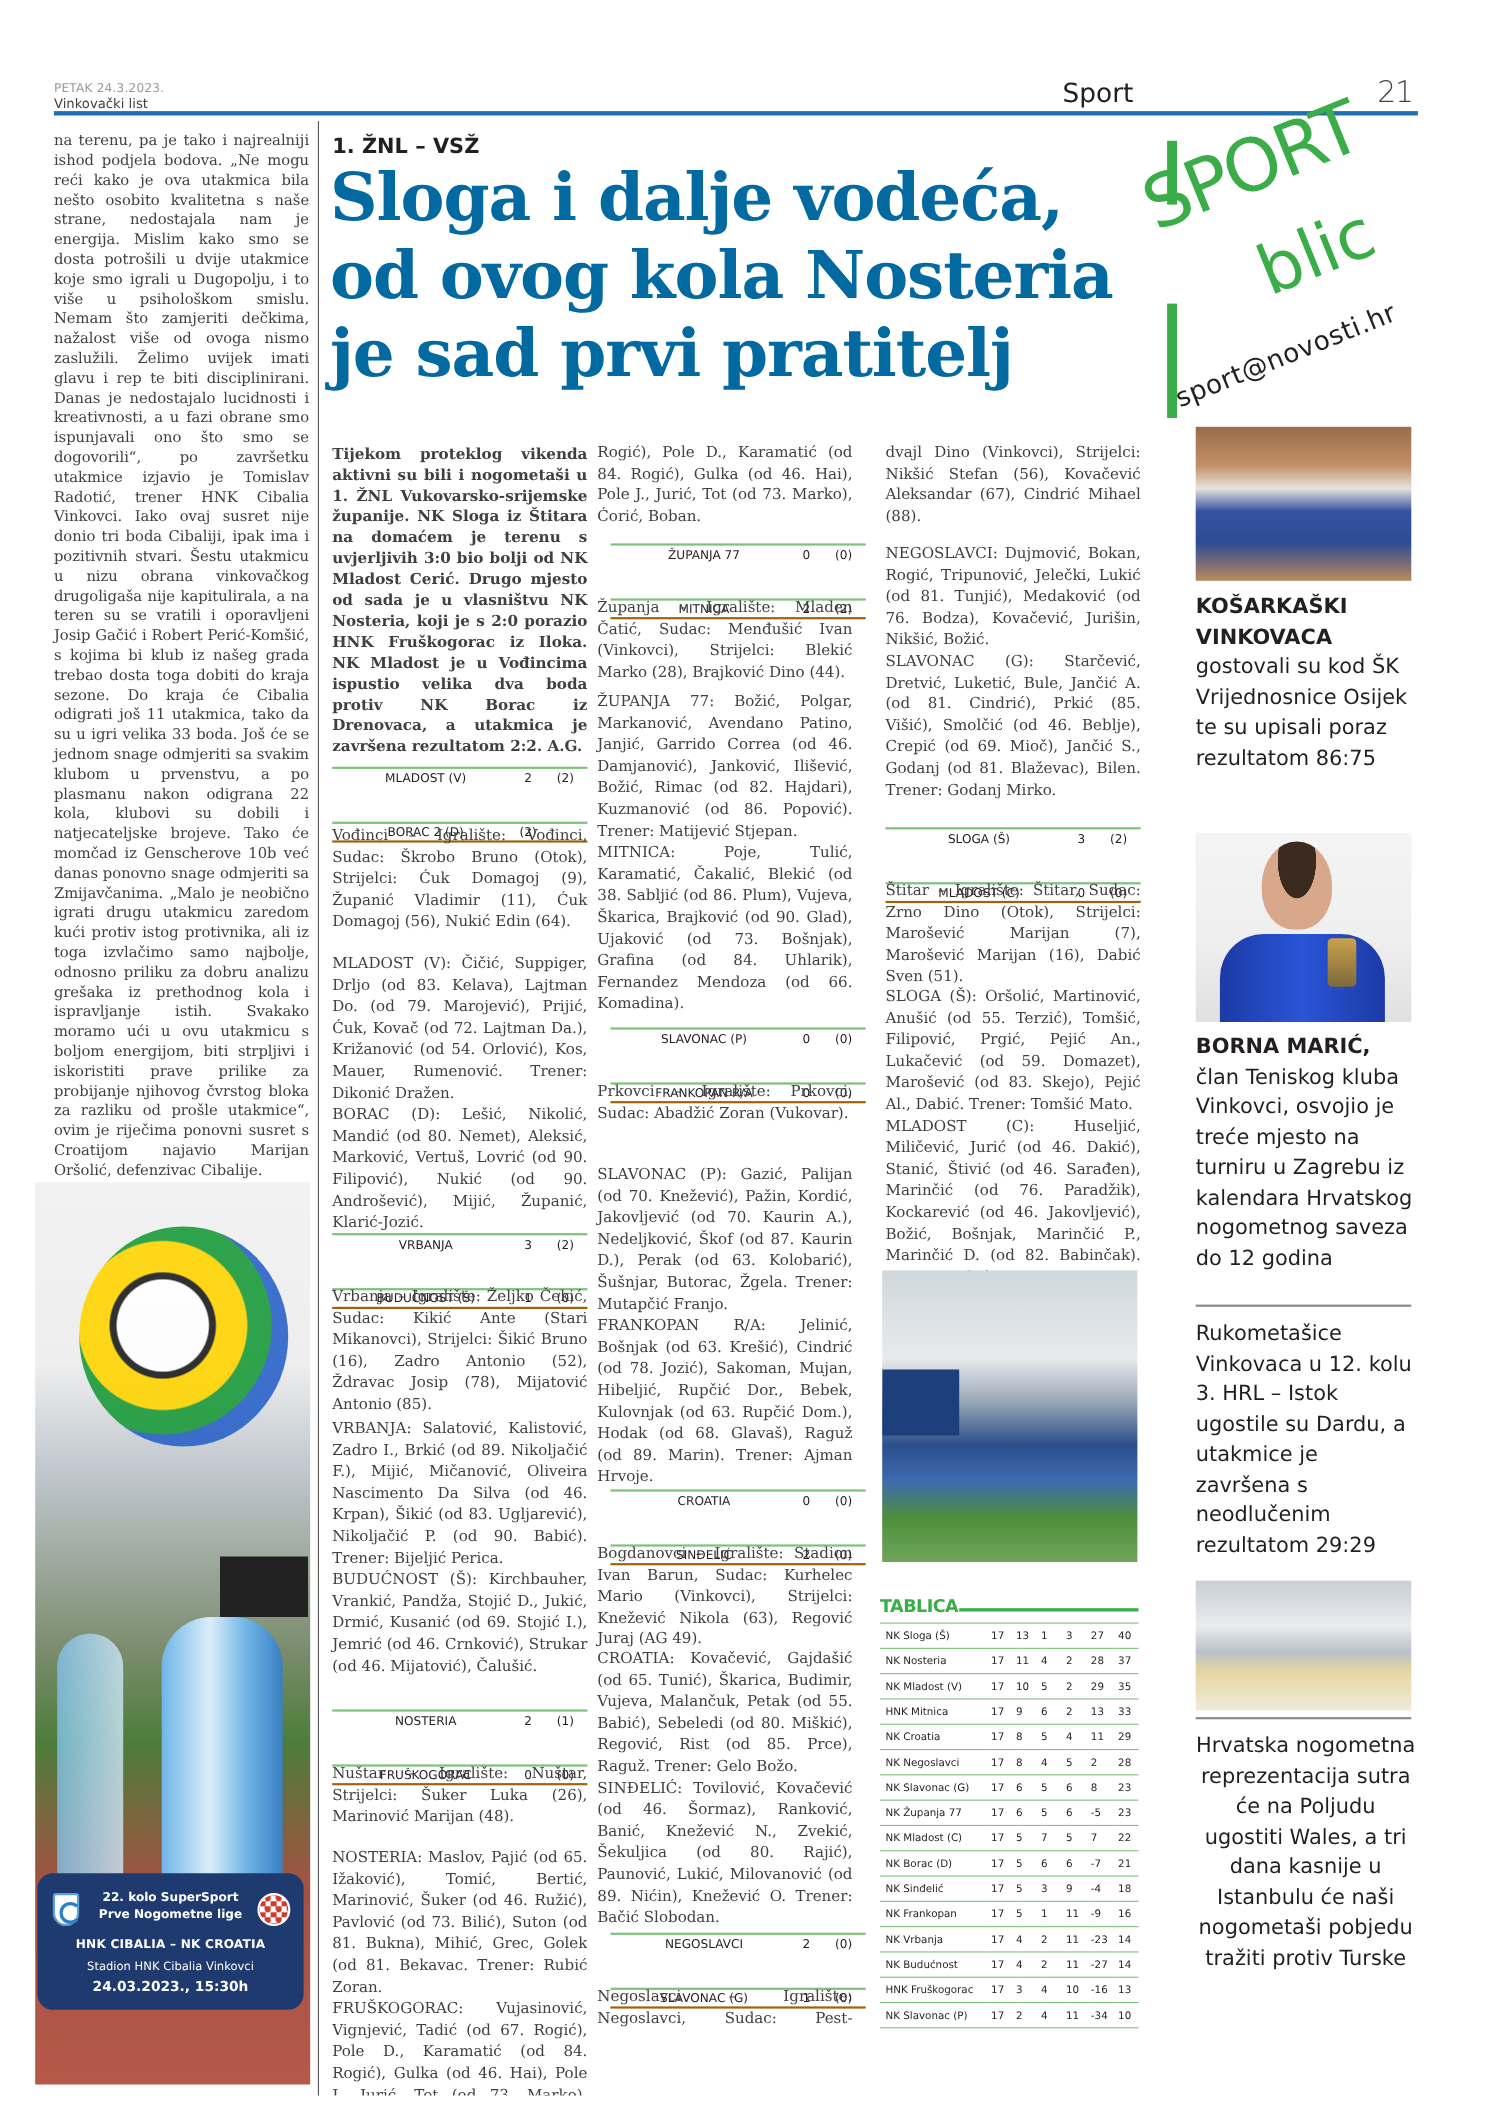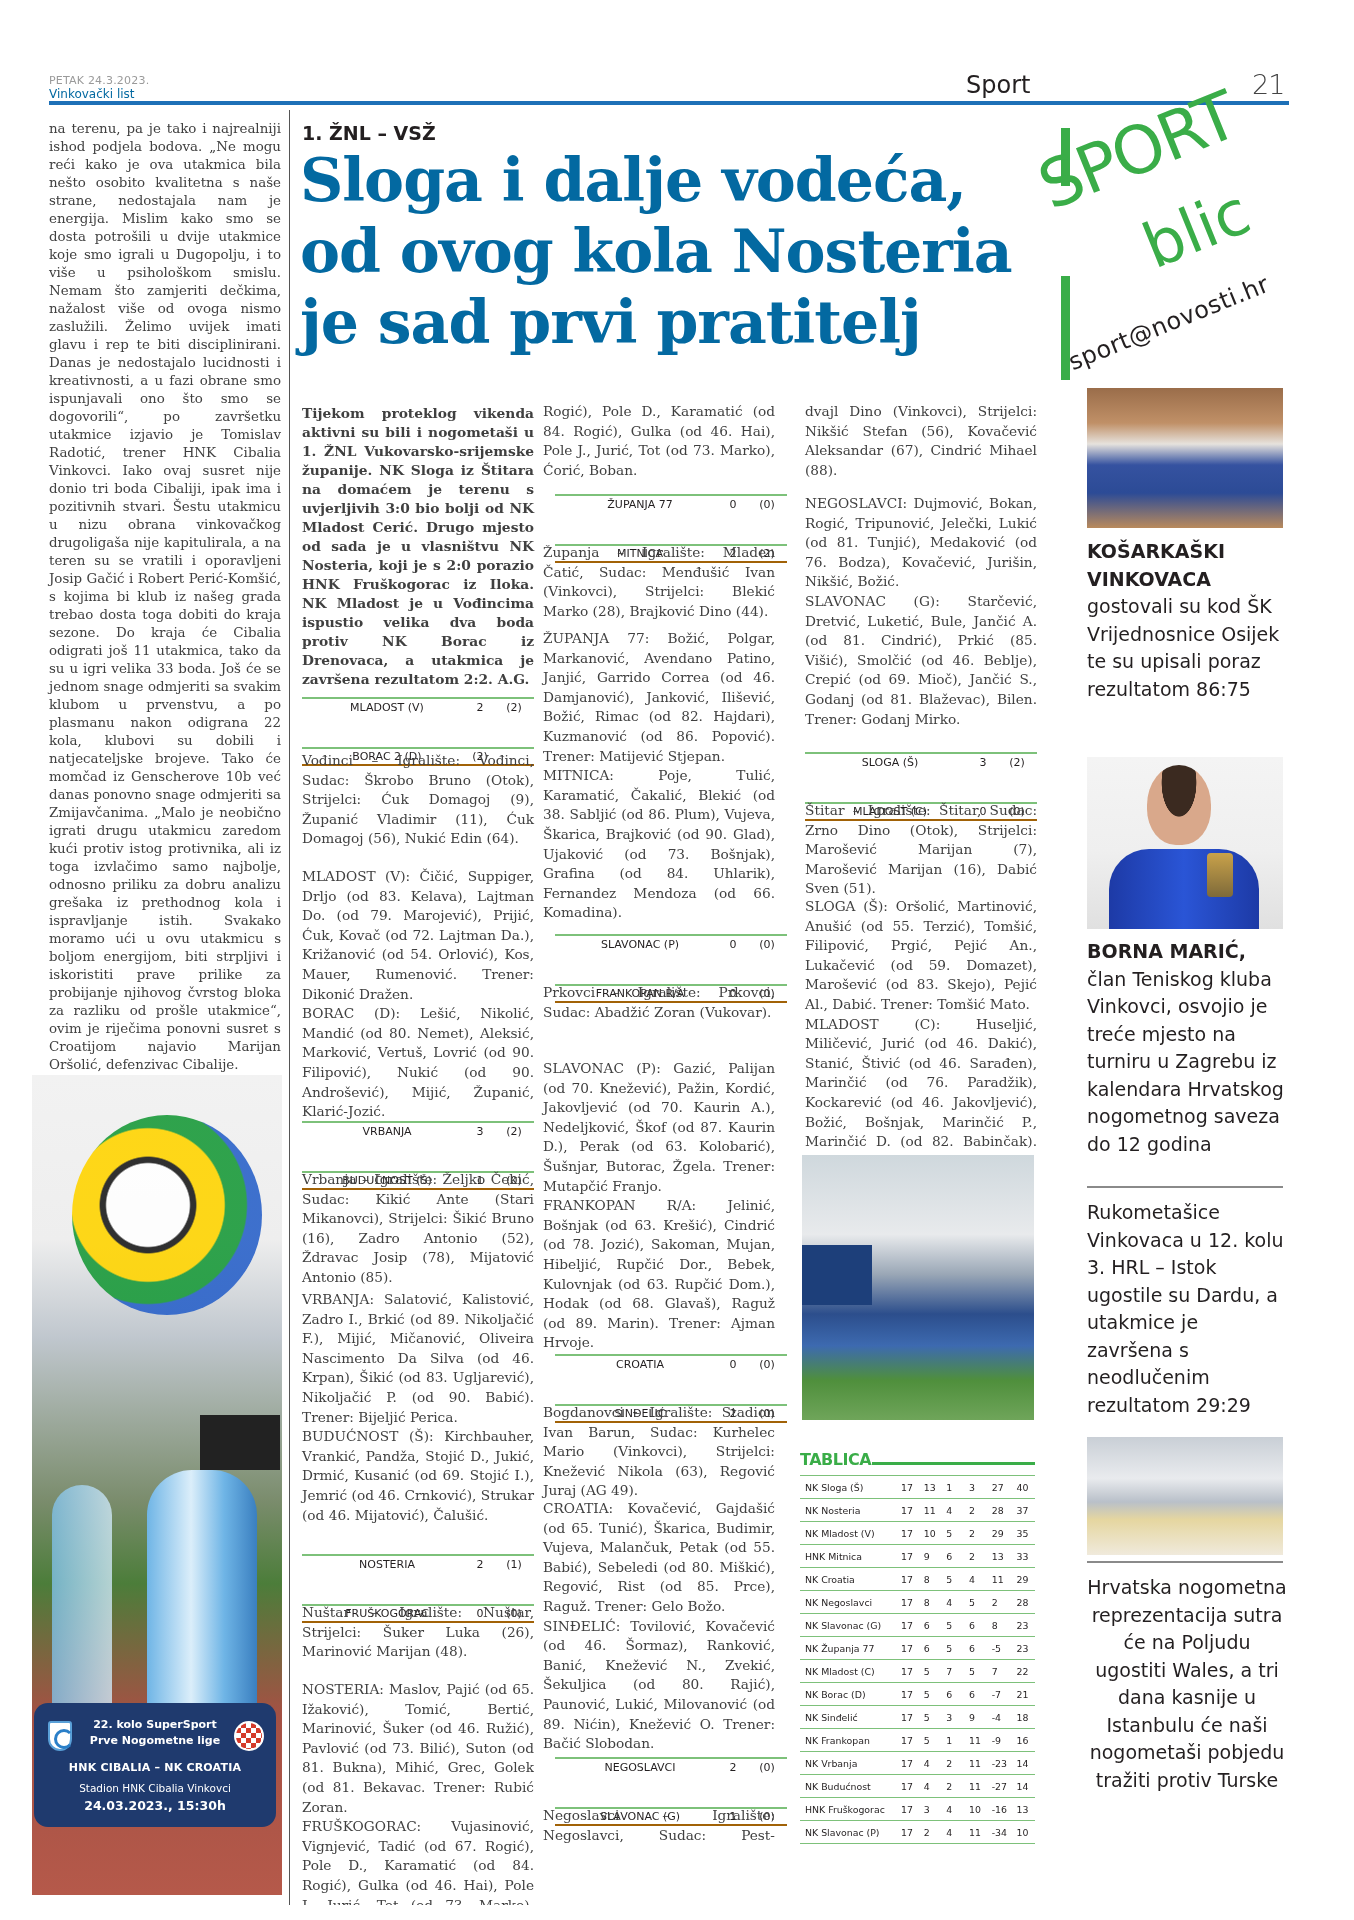--- a/index.html
+++ b/index.html
@@ -1,21 +1,21 @@
 <!DOCTYPE html>
 <html><head>
 <meta charset="utf-8">
 <style>
   * { box-sizing: border-box; margin: 0; padding: 0; }
   html, body { width: 1354px; height: 1920px; background: #ffffff; overflow: hidden; }
   body { position: relative; font-family: "DejaVu Serif", serif; color: #231f20; }
 
   
   .hdr-date { position: absolute; left: 49px; top: 74px; font: 11px "DejaVu Sans", sans-serif; color: #9a9a9a; letter-spacing: 0.2px; }
-  .hdr-paper { position: absolute; left: 49px; top: 87px; font: 12px "DejaVu Sans", sans-serif; color: #0369a1; }
+  .hdr-paper { position: absolute; left: 49px; top: 87px; font: 12px "DejaVu Sans", sans-serif; color: #404040; }
   .hdr-section { position: absolute; left: 966px; top: 71px; font: 24px "DejaVu Sans", sans-serif; color: #231f20; }
   .hdr-page { position: absolute; left: 1252px; top: 69px; font: 27px "DejaVu Sans", sans-serif; font-weight: 200; color: #444; letter-spacing: -1px; }
   .hdr-rule { position: absolute; left: 49px; top: 101px; width: 1240px; height: 4px; background: #1d70b7; }
 
   
   .col { position: absolute; font-family: "DejaVu Serif", serif; font-size: 13.7px; line-height: 19.6px; color: #404040; text-align: justify; hyphens: manual; }
   .col p { margin: 0; }
 
   
   .left-col { left: 49px; top: 120px; width: 232px; font-size: 13.4px; line-height: 18px; }

